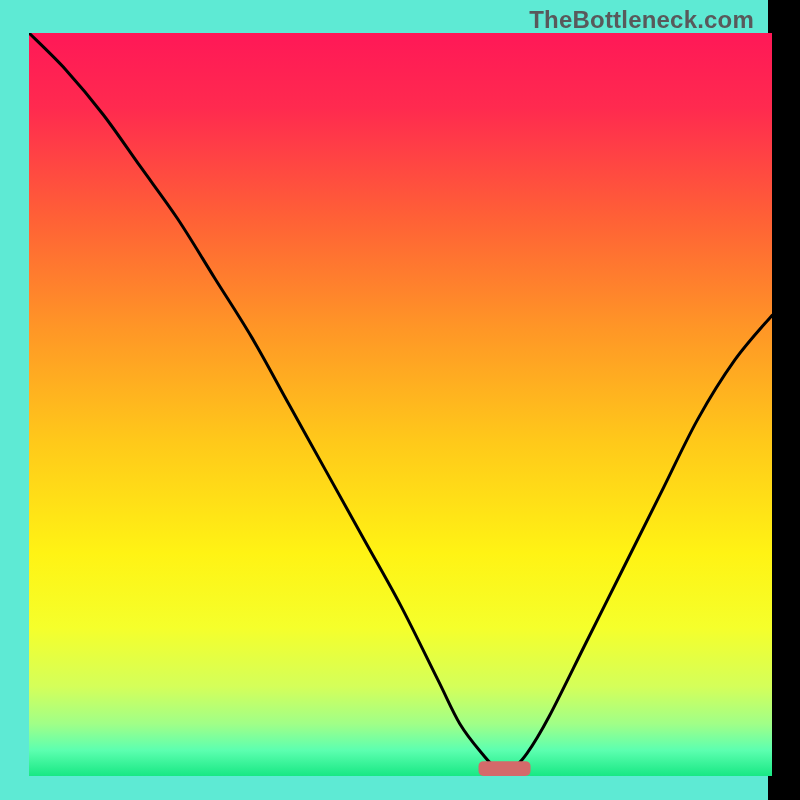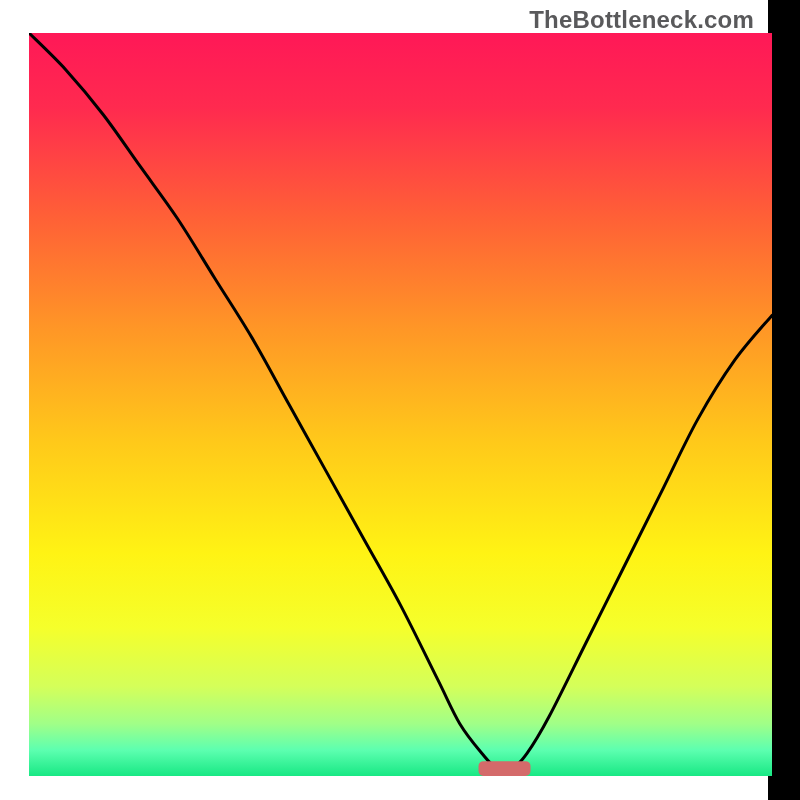--- a/index.html
+++ b/index.html
@@ -7,21 +7,21 @@
     padding: 0;
     width: 800px;
     height: 800px;
     background: #000;
     overflow: hidden;
   }
   .frame {
     position: relative;
     width: 768px;
     height: 800px;
-    background: #ffffff;
+    background: #5eead4;
   }
   .watermark {
     position: absolute;
     top: 6px;
     right: 14px;
     font-family: Arial, Helvetica, sans-serif;
     font-size: 24px;
     font-weight: 600;
     color: #59595b;
     letter-spacing: 0.2px;

